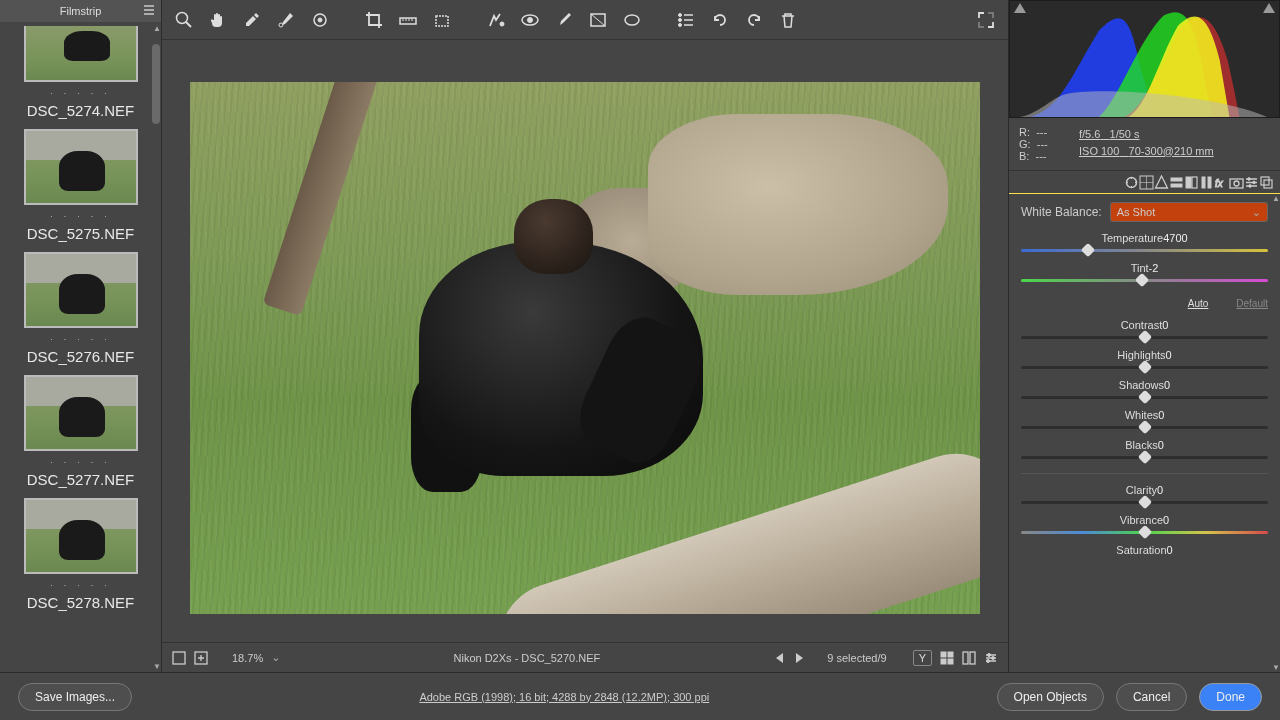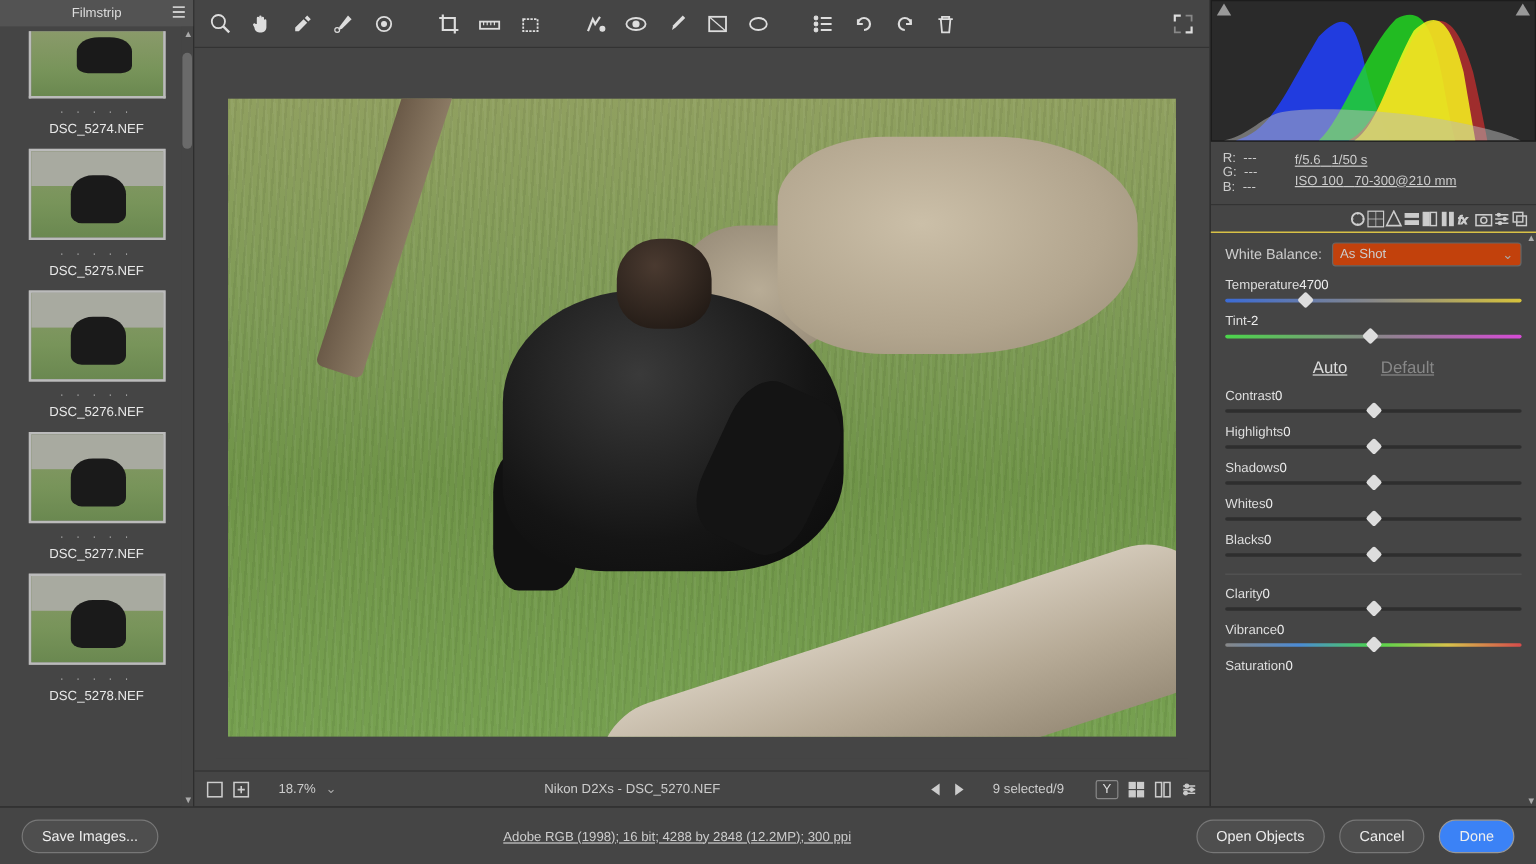--- a/index.html
+++ b/index.html
@@ -14,21 +14,21 @@
 .fs-scroll .thumb { position:absolute; left:1px; right:1px; top:22px; height:80px; background:#6a6a6a; border-radius:4px; }
 .fs-scroll .arr { position:absolute; left:2px; right:2px; height:8px; color:#aaa; text-align:center; font-size:8px; }
 .fs-scroll .arr.up{ top:2px;} .fs-scroll .arr.dn{ bottom:2px;}
 .fs-item { width:130px; margin:0 auto 10px auto; text-align:center; }
 .fs-thumb { width:114px; height:76px; margin:0 auto 6px auto; border:2px solid #bbb; background:#888; position:relative; overflow:hidden; }
 .fs-thumb.first { height:56px; border-top:none;}
 .thumb-grass{position:absolute;inset:0;background:linear-gradient(#8a9a6a 0%,#78945a 60%,#6a8850 100%);}
 .thumb-wall{position:absolute;left:0;right:0;top:0;height:40%;background:#a8aaa0;}
 .thumb-gor{position:absolute;left:30%;top:28%;width:42%;height:55%;background:#1a1a1a;border-radius:40% 40% 20% 20%;}
 .dots { letter-spacing:4px; color:#bbb; font-size:9px; margin-bottom:4px;}
-.fs-name { color:#e8e8e8; font-size:11px; }
+.fs-name { color:#e8e8e8; font-size:15px; }
 .center { flex:1; display:flex; flex-direction:column; background:#454545; min-width:0; }
 .toolbar { height:40px; display:flex; align-items:center; padding:0 12px; gap:14px; border-bottom:1px solid #333; }
 .toolbar .sp { flex:1; }
 .ticon { width:20px; height:20px; fill:#ddd; stroke:#ddd; cursor:pointer; }
 .canvas-wrap { flex:1; display:flex; align-items:center; justify-content:center; padding:20px 18px 10px 18px; }
 .canvas { width:100%; height:100%; background:#454545; position:relative; }
 .photo { position:absolute; left:10px; top:22px; right:10px; bottom:18px; overflow:hidden; }
 .grass { position:absolute; inset:0; background:linear-gradient(180deg,#90a060 0%,#7d9a55 35%,#6f9448 60%,#76a050 100%); }
 .grass:after{content:"";position:absolute;inset:0;background:repeating-linear-gradient(95deg,rgba(0,0,0,.05) 0 2px,transparent 2px 6px),repeating-linear-gradient(88deg,rgba(255,255,255,.04) 0 2px,transparent 2px 7px);}
 .rock1{position:absolute;right:4%;top:6%;width:38%;height:34%;background:radial-gradient(ellipse at 40% 40%,#cbbfa8,#b2a58e 60%,#998d77);border-radius:30% 40% 50% 30%;}
@@ -53,32 +53,32 @@
 .rgbinfo .rcol{flex:1;text-align:left;line-height:1.5;text-decoration:underline;}
 .ptabs{height:24px;display:flex;align-items:center;justify-content:flex-end;border-top:1px solid #333;border-bottom:1px solid #fde047;padding:0 6px;}
 .ptabs svg{width:15px;height:15px;fill:#ccc;stroke:#ccc;}
 .phdr{height:22px;display:flex;align-items:center;justify-content:center;background:#4e4e4e;font-size:11px;position:relative;border-bottom:1px solid #333;}
 .phdr .mnu{position:absolute;right:6px;}
 .pcontent{flex:1;overflow:hidden;padding:8px 12px 0 12px;position:relative;}
 .pscroll{position:absolute;right:0;top:0;bottom:0;width:8px;}
 .pscroll .arr{position:absolute;left:0;right:0;font-size:8px;text-align:center;color:#aaa;}
 .pscroll .arr.up{top:0}.pscroll .arr.dn{bottom:0}
 .row{margin-bottom:4px;}
-.rlabel{display:flex;justify-content:flex-start;font-size:11px;color:#ddd;margin-bottom:2px;}
+.rlabel{display:flex;justify-content:center;font-size:11px;color:#ddd;margin-bottom:2px;}
 .rlabel .val{color:#eee;}
 .slider{height:10px;position:relative;margin-bottom:6px;}
 .slider .track{position:absolute;left:0;right:0;top:3px;height:3px;background:#2e2e2e;border-radius:2px;}
 .slider .knob{position:absolute;top:-1px;width:10px;height:10px;background:#ddd;border-radius:2px;transform:translateX(-50%) rotate(45deg);}
 .slider.temp .track{background:linear-gradient(90deg,#3b6bd6,#888 50%,#d6c23b);}
 .slider.tint .track{background:linear-gradient(90deg,#4bd64b,#888 50%,#d64bd6);}
 .slider.vib .track{background:linear-gradient(90deg,#888,#4b8bd6,#4bd64b,#d6c24b,#d64b4b);}
 .wbrow{display:flex;align-items:center;gap:8px;margin-bottom:10px;}
 .wbsel{flex:1;height:20px;background:#c2410c;border:1px solid #666;border-radius:3px;display:flex;align-items:center;padding:0 6px;font-size:11px;position:relative;}
 .wbsel:after{content:"⌄";position:absolute;right:6px;color:#aaa;}
-.autodef{display:flex;justify-content:center;gap:28px;font-size:14px;margin:12px 0 10px 0;}
+.autodef{display:flex;justify-content:flex-end;gap:28px;font-size:10px;margin:12px 0 10px 0;}
 .autodef .lnk{text-decoration:underline;color:#ddd;cursor:pointer;}
 .autodef .lnk.dis{color:#888;}
 .sep{height:1px;background:#555;margin:10px 0;}
 .footer{height:48px;background:#454545;border-top:1px solid #2a2a2a;display:flex;align-items:center;padding:0 18px;gap:12px;}
 .footer .fsp{flex:1;text-align:center;}
 .footer .lnk{color:#ccc;text-decoration:underline;font-size:11px;}
 .btn{height:28px;padding:0 16px;border:1px solid #777;border-radius:14px;background:#4e4e4e;color:#eee;font-size:12px;display:flex;align-items:center;cursor:pointer;}
 .btn.primary{background:#3b82f6;border-color:#999;}
 .sicon{width:14px;height:14px;fill:#ccc;stroke:#ccc;}
 .navarr{width:12px;height:14px;display:inline-flex;align-items:center;justify-content:center;color:#ccc;cursor:pointer;}

